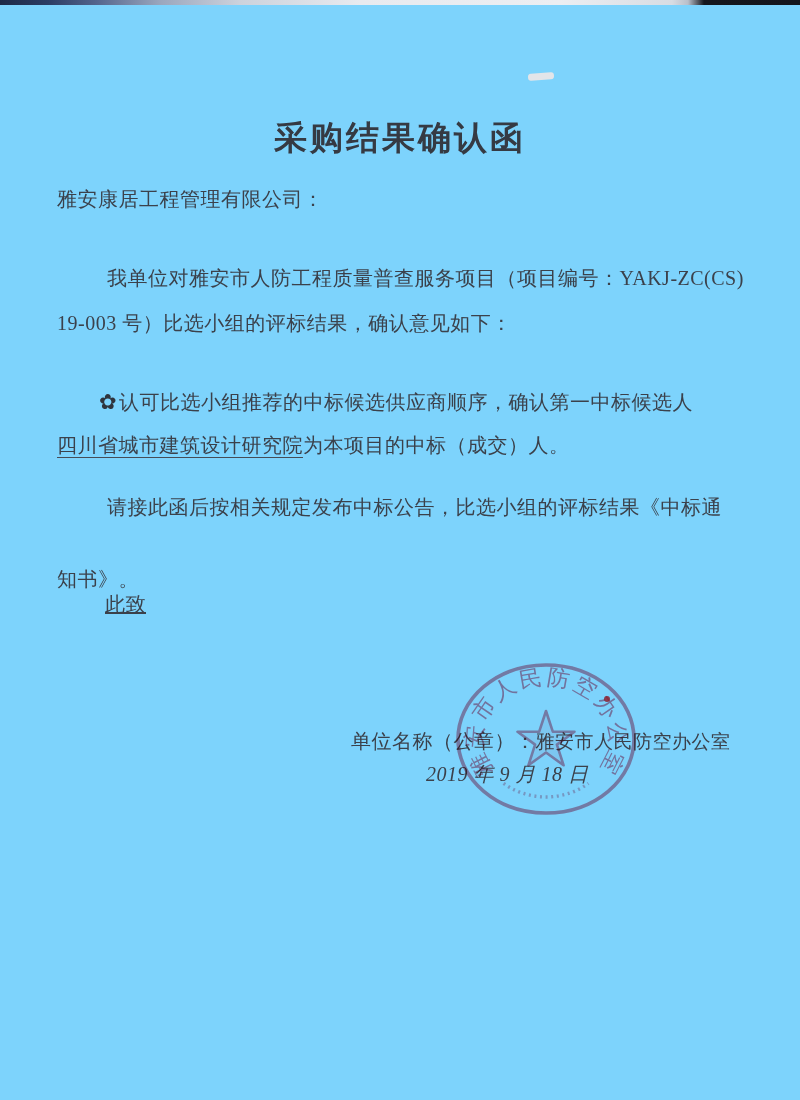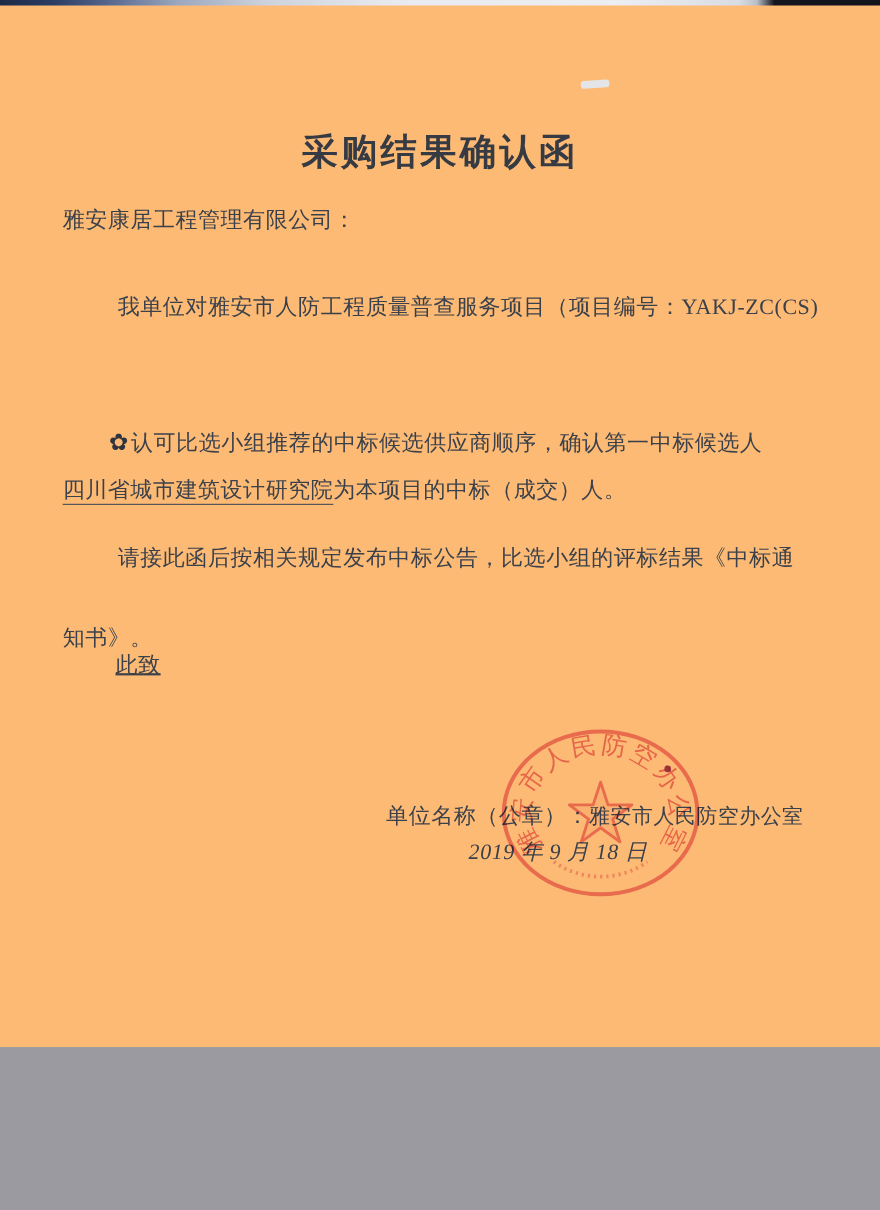--- a/index.html
+++ b/index.html
@@ -2,23 +2,23 @@
 <html><head>
 <meta charset="utf-8">
 <style>
   html,body{margin:0;padding:0;}
   body{
     background:#9a9aa0;
     font-family:"Liberation Serif","DejaVu Serif",serif;
   }
   .page{
     position:relative;
-    width:800px;height:952px;
+    width:800px;height:1100px;
     margin:0 auto;
-    background:#fdba74;
+    background:#7dd3fc;
     overflow:hidden;
     color:#3b414b;
   }
   
   .scan-strip{
     position:absolute;left:0;top:0;width:800px;height:5px;
     background:linear-gradient(to right,
       #1d2946 0%, #2b3c63 6%, #53648c 12%, #9aa6bd 20%,
       #ccd2dc 30%, #e8eaef 45%, #eceef2 70%, #d8dce3 84%,
       #b9bfca 86%, #15161d 88%, #14151c 100%);
@@ -63,20 +63,21 @@
 <div class="page">
 
   <div class="scan-strip"></div>
   <div class="scan-smudge"></div>
 
   <div class="title">采购结果确认函</div>
 
   <div class="line p1l1">我单位对雅安市人防工程质量普查服务项目（项目编号：YAKJ-ZC(CS)</div>
 
   <div class="line recipient">雅安康居工程管理有限公司：</div>
+  <div class="line p1l2">19-003 号）比选小组的评标结果，确认意见如下：</div>
 
   <div class="line p2l2"><span class="uline">四川省城市建筑设计研究院</span><span>为本项目的中标（成交）人。</span></div>
   <div class="line p2l1"><span class="flower">✿</span><span>认可比选小组推荐的中标候选供应商顺序，确认第一中标候选人</span></div>
 
   <div class="line p3l1">请接此函后按相关规定发布中标公告，比选小组的评标结果《中标通</div>
   <div class="line p3l2">知书》。</div>
 
   <div class="line closing">此致</div>
 
   <div class="line sig"><span>单位名称（公章）：</span><span class="org">雅安市人民防空办公室</span></div>

